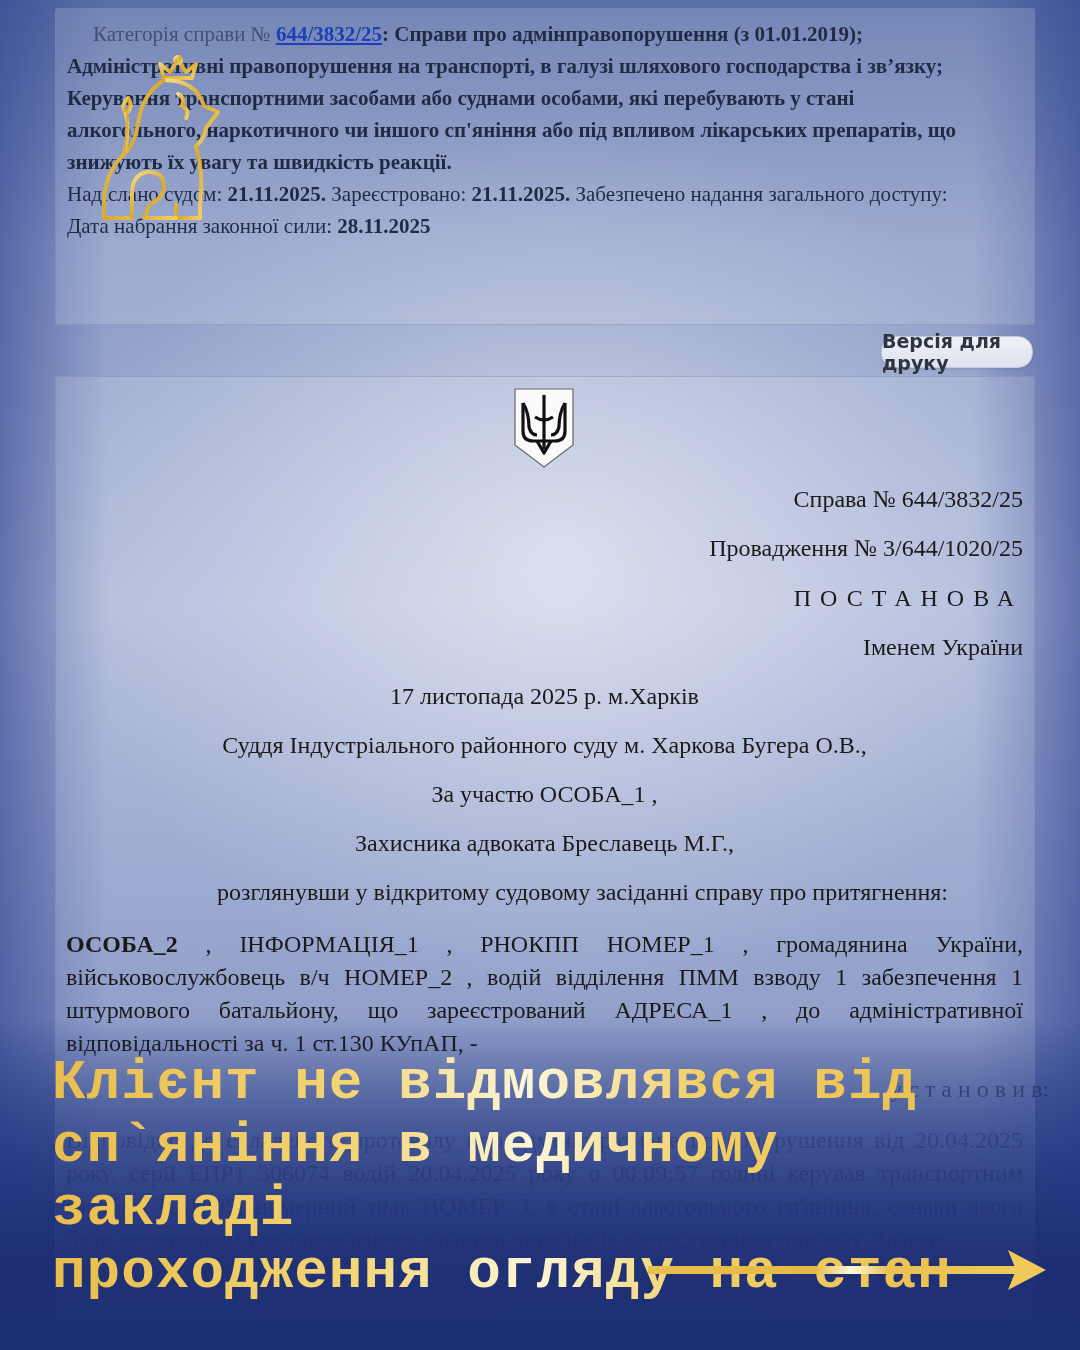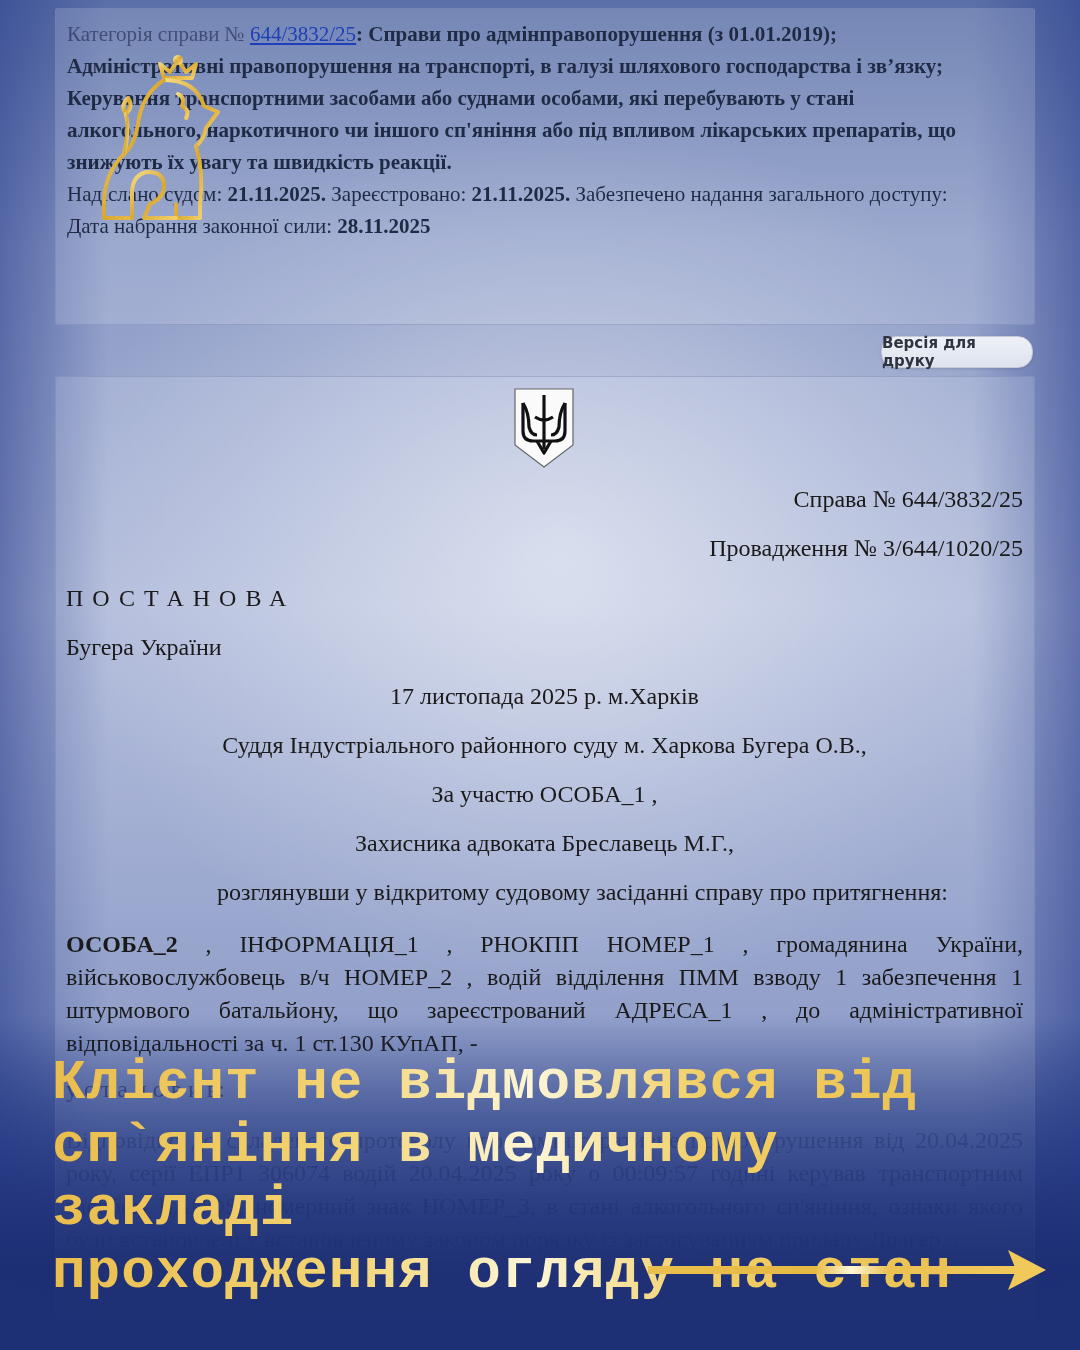--- a/index.html
+++ b/index.html
@@ -25,38 +25,38 @@
     border-radius: 3px;
   }
   .info-panel { top: 8px; height: 316px; border-top: none; }
   .doc-panel { top: 376px; height: 1000px; }
   .info-text {
     position: absolute; left: 67px; top: 18px; width: 950px;
     font-size: 21px; line-height: 32px; color: #1f2a44;
   }
   .info-text .line { white-space: nowrap; }
   .info-text b { font-weight: bold; }
-  .case-link { color: #1d3fb8; text-decoration: underline; font-weight: normal; }
+  .case-link { color: #1d3fb8; text-decoration: underline; font-weight: bold; }
   .print-btn {
     position: absolute; left: 881px; top: 336px; width: 150px; height: 30px;
     border: 1px solid #c4cad8; border-radius: 15px;
     background: linear-gradient(180deg, #eef1f7, #dde2ee);
     box-shadow: 0 1px 3px rgba(0,0,0,0.12);
-    font-family: "DejaVu Sans", sans-serif; font-size: 15px; font-weight: bold; color: #2f3540;
+    font-family: "DejaVu Sans", sans-serif; font-size: 19px; font-weight: bold; color: #2f3540;
     display: flex; align-items: center; justify-content: center;
   }
   .coat {
     position: absolute; left: 513px; top: 387px; width: 62px; height: 82px;
   }
   .doc { position: absolute; left: 66px; width: 957px; color: #1a1a1a; font-size: 24px; text-align: center; }
   .right { text-align: right; }
-  .center { text-align: left; }
+  .center { text-align: right; }
   .justify { text-align: justify; line-height: 33px; }
   .title-spaced { letter-spacing: 9px; }
-  .faded { color: rgba(20,25,60,0.55); }
+  .faded { color: rgba(20,25,60,0.55); margin-left: 26px; }
   .faded-2 { color: rgba(15,20,50,0.35); }
   .headline {
     position: absolute; left: 52px; top: 1052px; width: 1000px;
     font-family: Liberation Mono, monospace; font-weight: bold; font-size: 56px; line-height: 63px;
     letter-spacing: 1px;
     background: linear-gradient(90deg, #e9bd4c 0%, #f3d575 30%, #fdf6d8 48%, #f1cf66 65%, #e8bb48 100%);
     -webkit-background-clip: text; background-clip: text; color: transparent;
     text-shadow: none;
   }
   .arrow { position: absolute; left: 648px; top: 1248px; width: 400px; height: 44px; }
@@ -102,21 +102,21 @@
     <path d="M10 16 Q16 26 16 40 Q18 48 24 48"></path>
     <path d="M52 16 Q46 26 46 40 Q44 48 38 48"></path>
     <path d="M24 54 L31 66 L38 54"></path>
     <path d="M22 30 Q31 36 40 30"></path>
   </g>
 </svg>
 
 <div class="doc right" style="top:486px;">Справа № 644/3832/25</div>
 <div class="doc right" style="top:535px;">Провадження № 3/644/1020/25</div>
 <div class="doc center title-spaced" style="top:585px;">ПОСТАНОВА</div>
-<div class="doc center" style="top:634px;">Бугера України</div>
+<div class="doc center" style="top:634px;">Іменем України</div>
 <div class="doc" style="top:683px;">17 листопада 2025 р. м.Харків</div>
 <div class="doc" style="top:732px;">Суддя Індустріального районного суду м. Харкова Бугера О.В.,</div>
 <div class="doc" style="top:781px;">За участю ОСОБА_1 ,</div>
 <div class="doc" style="top:830px;">Захисника адвоката Бреславець М.Г.,</div>
 <div class="doc" style="top:879px;margin-left:38px;">розглянувши у відкритому судовому засіданні справу про притягнення:</div>
 <div class="doc justify" style="top:928px;">
   <b>ОСОБА_2</b><span> , ІНФОРМАЦІЯ_1 , РНОКПП НОМЕР_1 , громадянина України, військовослужбовець в/ч НОМЕР_2 , водій відділення ПММ взводу 1 забезпечення 1 штурмового батальйону, що зареєстрований АДРЕСА_1 , до адміністративної відповідальності за ч. 1 ст.130 КУпАП, -</span>
 </div>
 <div class="doc center faded" style="top:1076px;">у с т а н о в и в:</div>
 <div class="doc justify faded-2" style="top:1124px;">Відповідно до складеного протоколу про адміністративне правопорушення від 20.04.2025 року, серії ЕПР1 306074 водій 20.04.2025 року о 00:09:57 годині керував транспортним засобом LANOS, номерний знак НОМЕР_3, в стані алкогольного сп'яніння, ознаки якого були встановлені у встановленому законом порядку із застосуванням приладу Драгер...</div>

